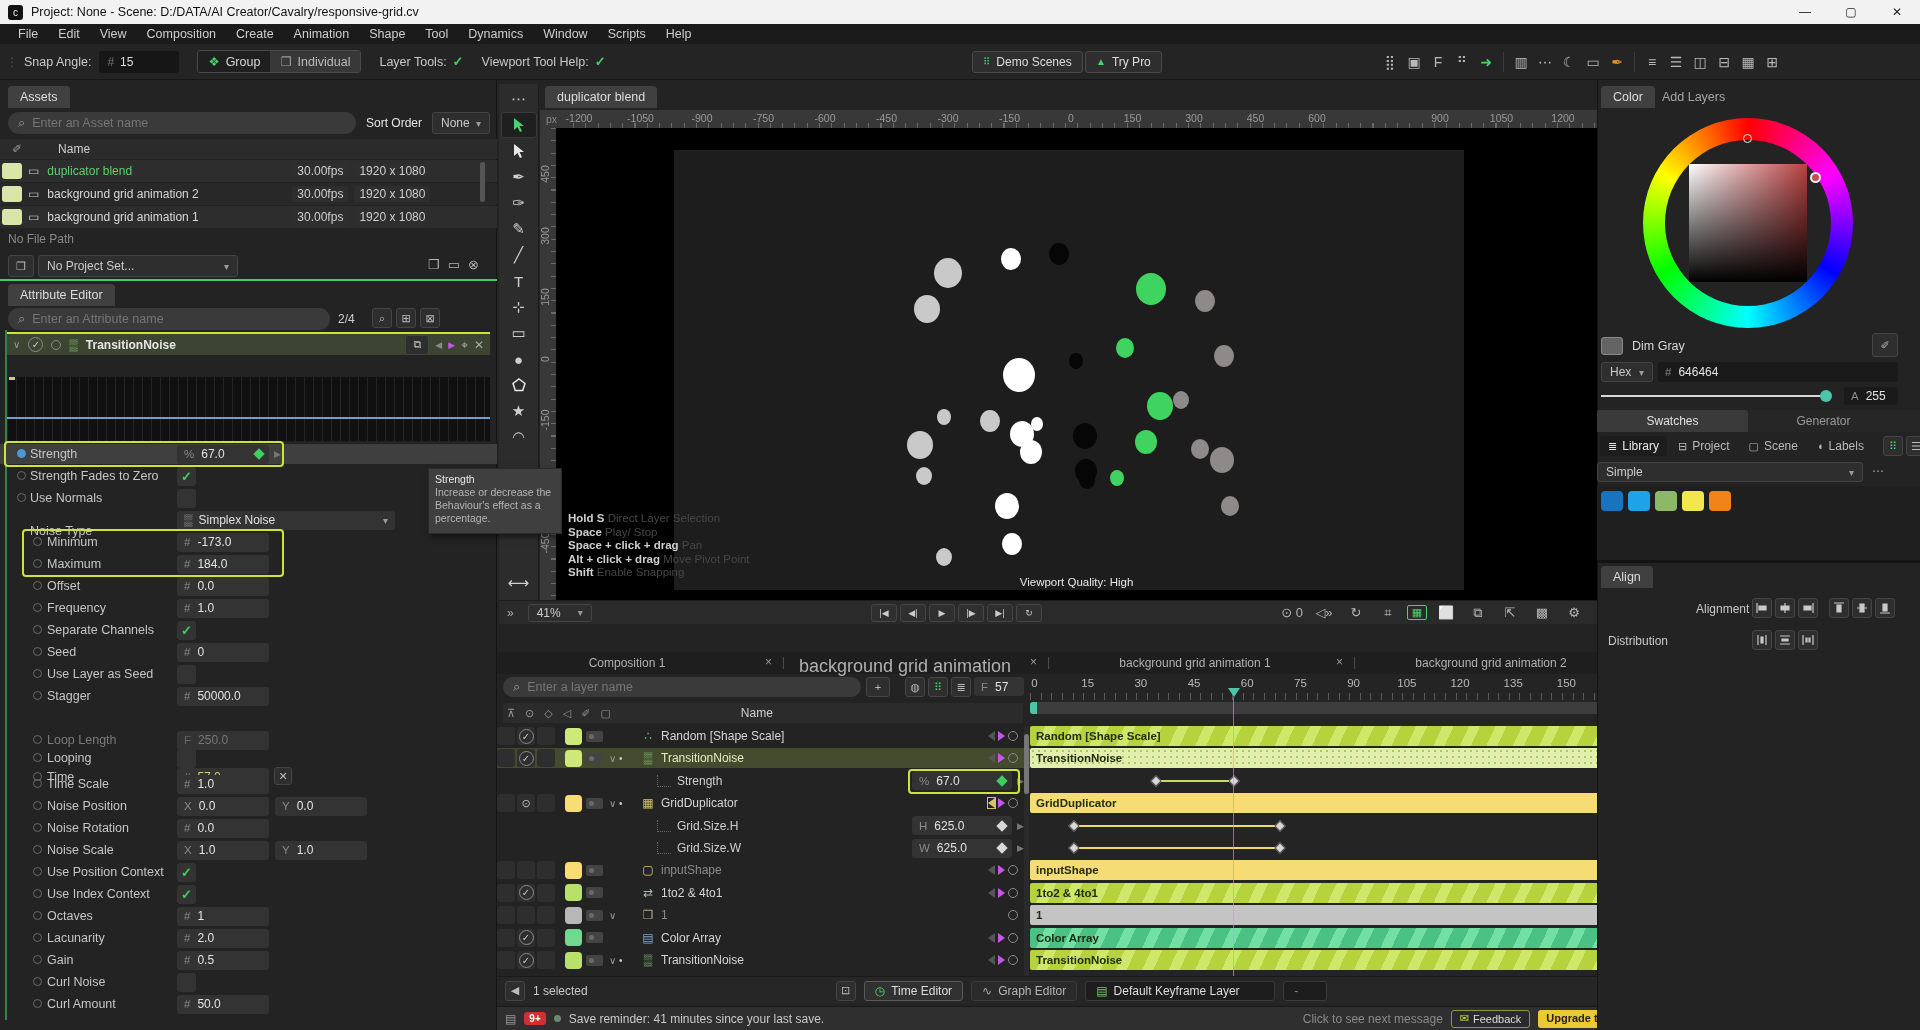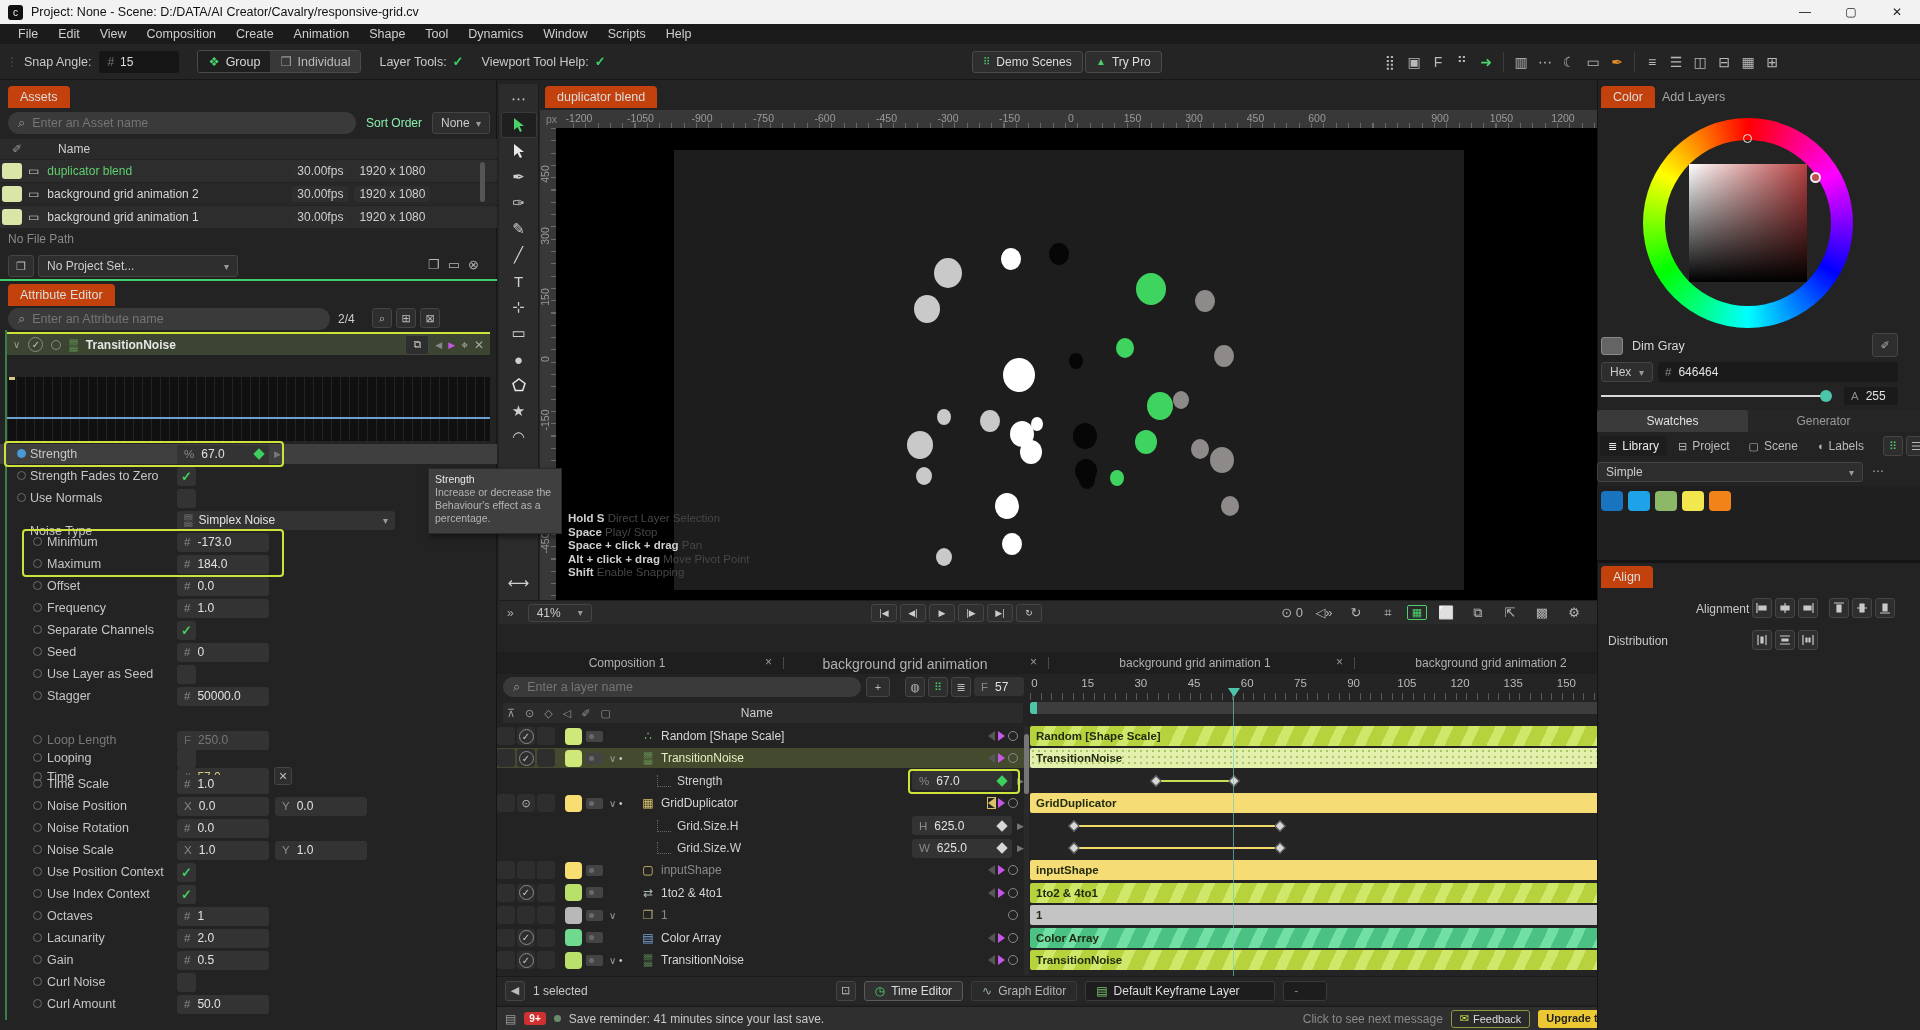--- a/index.html
+++ b/index.html
@@ -24,21 +24,21 @@
   #toolbar { left:0; top:44px; width:1920px; height:36px; background:#242424; border-bottom:1px solid #161616; display:flex; align-items:center; }
   .tb-label { color:#c9c9c9; font-size:12.5px; }
   .tb-input { background:#161616; border-radius:3px; height:22px; width:80px; display:flex; align-items:center; padding:0 8px; gap:6px; }
   .seg { display:flex; border:1px solid #4a4a4a; border-radius:3px; overflow:hidden; }
   .seg > div { padding:3px 10px; display:flex; gap:6px; align-items:center; font-size:12.5px; }
   .check { color:#3ecf5e; font-weight:bold; font-size:13px; }
   .tb-btn { background:#2e2e2e; border:1px solid #4a4a4a; border-radius:3px; padding:3px 10px; display:flex; gap:6px; align-items:center; color:#ddd; }
   .tb-icon { width:24px; text-align:center; color:#b9b9b9; font-size:14px; }
   .tb-sep { width:1px; height:20px; background:#3c3c3c; margin:0 5px; }
 
-  .tab { background:#c2410c; color:#ddd; border-radius:4px 4px 0 0; padding:4px 12px; font-size:12.5px; display:inline-block; }
+  .tab { background:#404040; color:#ddd; border-radius:4px 4px 0 0; padding:4px 12px; font-size:12.5px; display:inline-block; }
   .tab.inactive { background:transparent; color:#a5a5a5; }
 
   
   #left-panel { left:0; top:80px; width:497px; height:950px; background:#232323; border-right:1px solid #141414; }
   .search-pill { background:#3a3a3a; border-radius:11px; height:22px; display:flex; align-items:center; padding:0 10px; gap:7px; }
   .search-pill input { background:transparent; border:none; outline:none; color:#bbb; font-size:12.5px; width:100%; font-family:"Liberation Sans",sans-serif; }
   .mag { color:#9a9a9a; font-size:13px; }
   .hdr-row { background:#2b2b2b; }
   .asset-row { display:flex; align-items:center; height:22px; }
   .asset-chip { width:20px; height:16px; border-radius:3px; background:#d9e6a8; margin:0 6px 0 2px; }
@@ -178,21 +178,21 @@
         <div class="tb-icon" style="color: rgb(185, 185, 185);">⊞</div>
       </div>
   </div>
 
   <div id="left-panel" class="abs"></div>
   <div class="abs tab" style="left:8px;top:86px;">Assets</div>
   <div class="abs search-pill" style="left:8px;top:112px;width:348px;">
     <span class="mag">⌕</span>
     <input placeholder="Enter an Asset name" style="">
   </div>
-  <span class="abs" style="left:366px;top:116px;color:#86efac;">Sort Order</span>
+  <span class="abs" style="left:366px;top:116px;color:#e5e5e5;">Sort Order</span>
   <div class="abs dropdown" style="left:432px;top:112px;width:58px;">
     <span>None</span>
       <span class="caret">▾</span>
   </div>
   <div class="abs hdr-row" style="left:0;top:139px;width:497px;height:20px;display:flex;align-items:center;">
     <span style="margin-left:12px;color:#9a9a9a;font-size:12px;">✐</span>
     <span style="margin-left:36px;color:#cfcfcf;">Name</span>
   </div>
   <div id="asset-rows">
       <div class="abs asset-row" style="left: 0px; top: 160px; width: 497px; background: rgb(45, 45, 45);">
@@ -557,20 +557,21 @@
         <div class="circle abs" style="left: 262px; top: 398px; width: 16px; height: 18px; background: rgb(201, 201, 201);"></div>
         <div class="circle abs" style="left: 328px; top: 383px; width: 20px; height: 22px; background: rgb(255, 255, 255);"></div>
       </div>
     <div id="vp-help" class="abs" style="left:12px;top:384px;font-size:11.5px;line-height:1.18;">
         <div><span class="help-key">Hold S</span> <span class="help-desc">Direct Layer Selection</span></div>
         <div><span class="help-key">Space</span> <span class="help-desc">Play/ Stop</span></div>
         <div><span class="help-key">Space + click + drag</span> <span class="help-desc">Pan</span></div>
         <div><span class="help-key">Alt + click + drag</span> <span class="help-desc">Move Pivot Point</span></div>
         <div><span class="help-key">Shift</span> <span class="help-desc">Enable Snapping</span></div>
       </div>
+    <div class="abs" style="left:0;right:0;top:448px;text-align:center;color:#e8e8e8;font-size:11.5px;">Viewport Quality: High</div>
   </div>
 
   <div class="abs flex" style="left:499px;top:600px;width:1098px;height:24px;background:#2a2a2a;border-top:1px solid #1c1c1c;">
     <span style="margin-left:8px;color:#aaa;">»</span>
     <div class="dropdown" style="margin-left:14px;width:64px;height:18px;">
       <span>41%</span>
         <span class="caret">▾</span>
     </div>
     <div id="playback" class="flex" style="position:absolute;left:372px;gap:3px;">
         <div class="pb-btn">|◀</div>
@@ -591,21 +592,21 @@
         <div class="vpb-icon">⇱</div>
         <div class="vpb-icon">▩</div>
         <div class="vpb-icon">⚙</div>
       </div>
   </div>
 
   <div id="comp-tabs" class="abs" style="left:497px;top:652px;width:1423px;height:22px;background:#1e1e1e;">
       <div class="abs" style="left: 10px; top: 4px; width: 240px; text-align: center; color: rgb(176, 176, 176); font-size: 12px;">Composition 1</div>
       <div class="abs" style="left: 268px; top: 3px; color: rgb(154, 154, 154);">×</div>
       <div class="abs" style="left: 286px; top: 5px; width: 1px; height: 12px; background: rgb(74, 74, 74);"></div>
-      <div class="abs" style="left: 288px; top: 4px; width: 240px; text-align: center; color: rgb(176, 176, 176); font-size: 14px;">background grid animation</div>
+      <div class="abs" style="left: 288px; top: 4px; width: 240px; text-align: center; color: rgb(176, 176, 176); font-size: 18px;">background grid animation</div>
       <div class="abs" style="left: 533px; top: 3px; color: rgb(154, 154, 154);">×</div>
       <div class="abs" style="left: 551px; top: 5px; width: 1px; height: 12px; background: rgb(74, 74, 74);"></div>
       <div class="abs" style="left: 578px; top: 4px; width: 240px; text-align: center; color: rgb(176, 176, 176); font-size: 12px;">background grid animation 1</div>
       <div class="abs" style="left: 839px; top: 3px; color: rgb(154, 154, 154);">×</div>
       <div class="abs" style="left: 857px; top: 5px; width: 1px; height: 12px; background: rgb(74, 74, 74);"></div>
       <div class="abs" style="left: 874px; top: 4px; width: 240px; text-align: center; color: rgb(176, 176, 176); font-size: 12px;">background grid animation 2</div>
       <div class="abs" style="left: 1125px; top: 3px; color: rgb(154, 154, 154);">×</div>
       <div class="abs" style="left: 1140px; top: 0px; width: 780px; height: 22px; background: rgb(60, 60, 60);"></div>
       <div class="abs" style="left: 1160px; top: 4px; width: 240px; text-align: center; color: rgb(232, 232, 232); font-size: 12px;">duplicator blend</div>
       <div class="abs" style="left: 1410px; top: 3px; color: rgb(154, 154, 154);">×</div>

